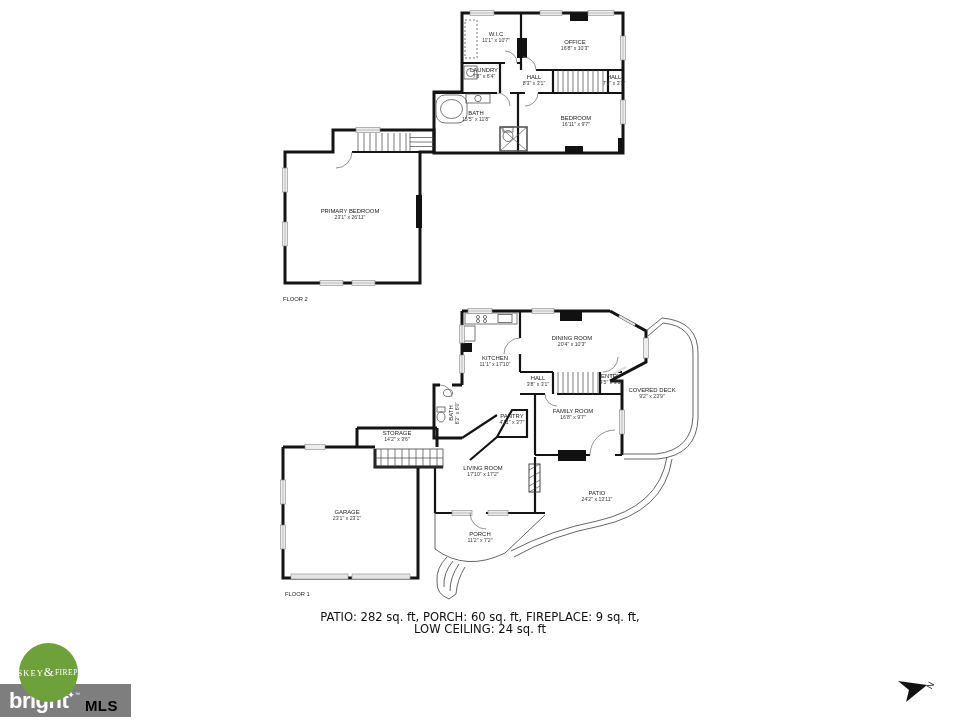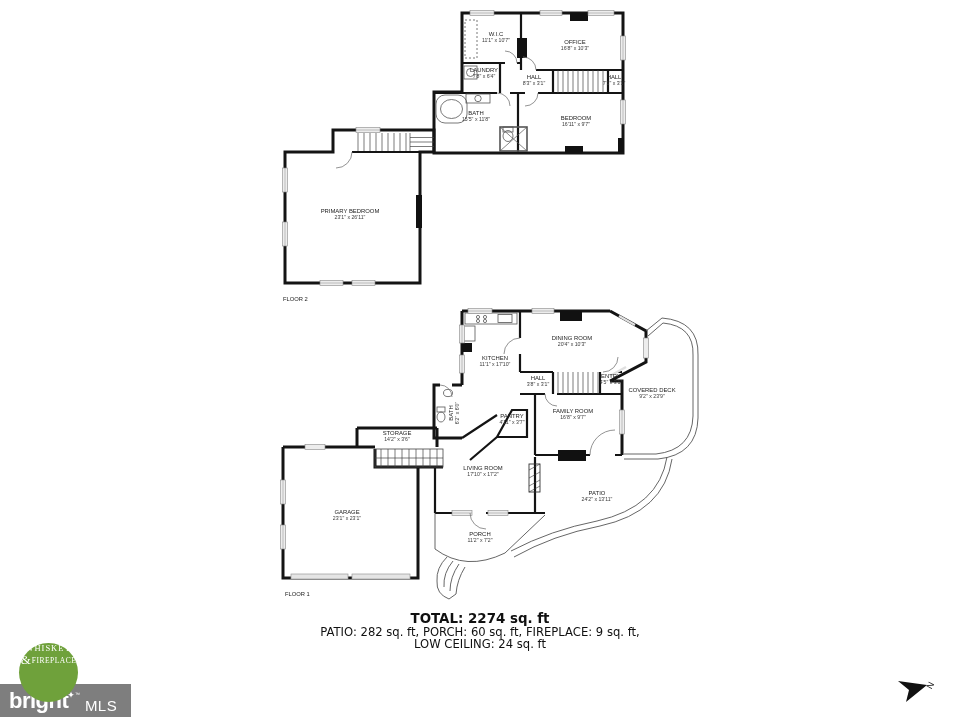--- a/index.html
+++ b/index.html
@@ -15,33 +15,33 @@
 
   
   .summary{position:absolute;left:0;right:0;top:611px;text-align:center;color:#101010;
            font-family:"DejaVu Sans",sans-serif;font-size:11.6px;line-height:12.4px;}
   .summary .total{font-weight:bold;font-size:13.4px;line-height:15px;}
   .disclaimer{position:absolute;left:0;right:0;top:697px;text-align:center;color:#222;
               font-family:"DejaVu Sans",sans-serif;font-size:8.7px;font-weight:600;}
 
   
   .agency-logo{position:absolute;left:19px;top:643px;width:59px;height:59px;border-radius:50%;
-               background:#6FA13B;color:#fff;display:flex;flex-direction:column;align-items:center;
-               justify-content:flex-start;z-index:2;font-family:"Liberation Serif",serif;}
+               background:#6FA13B;color:#fff;display:flex;flex-direction:row;align-items:center;
+               justify-content:center;z-index:2;font-family:"Liberation Serif",serif;}
   .agency-line1{font-size:8.5px;letter-spacing:1px;}
   .agency-line2{font-size:7.5px;letter-spacing:.5px;display:flex;align-items:center;margin-top:-1px;}
   .agency-amp{font-size:13px;margin-right:.5px;}
 
   
   .mls-logo{position:absolute;left:0;top:684px;width:131px;height:33px;background:#7E7E7E;
             display:flex;align-items:center;padding-left:9px;box-sizing:border-box;z-index:1;}
   .mls-word{color:#fff;font-weight:bold;font-size:22px;letter-spacing:-.5px;line-height:1;}
   .mls-star{color:#fff;font-size:9px;margin-left:-1px;margin-top:-12px;}
   .mls-tm{color:#fff;font-size:5px;margin-top:-14px;}
-  .mls-suffix{color:#ffffff;font-size:15px;font-weight:400;letter-spacing:.5px;margin-left:5px;margin-top:10px;}
+  .mls-suffix{color:#000000;font-size:15px;font-weight:700;letter-spacing:.5px;margin-left:5px;margin-top:10px;}
 </style>
 </head>
 <body>
 
 <div class="canvas">
 
 <svg class="plan-svg" viewBox="0 0 960 720">
 
   <g>
 
@@ -201,21 +201,20 @@
         </g>
   </g>
 
   <g>
     <polygon points="898,681 927,685 906,702 909,690" fill="#111"></polygon>
     <text class="compass-n" x="929" y="681" transform="rotate(118 929 681)">N</text>
   </g>
 </svg>
 
 <div class="summary">
-  <div class="total">TOTAL: 2274 sq. ft</div>
   <div>PATIO: 282 sq. ft, PORCH: 60 sq. ft, FIREPLACE: 9 sq. ft,</div>
   <div>LOW CEILING: 24 sq. ft</div>
 </div>
 
 <div class="agency-logo" style="background: rgb(111, 161, 59);">
   <span class="agency-line1">WHISKEY</span>
   <span class="agency-line2">
     <span class="agency-amp">&amp;</span>
     <span>FIREPLACE</span>
   </span>

